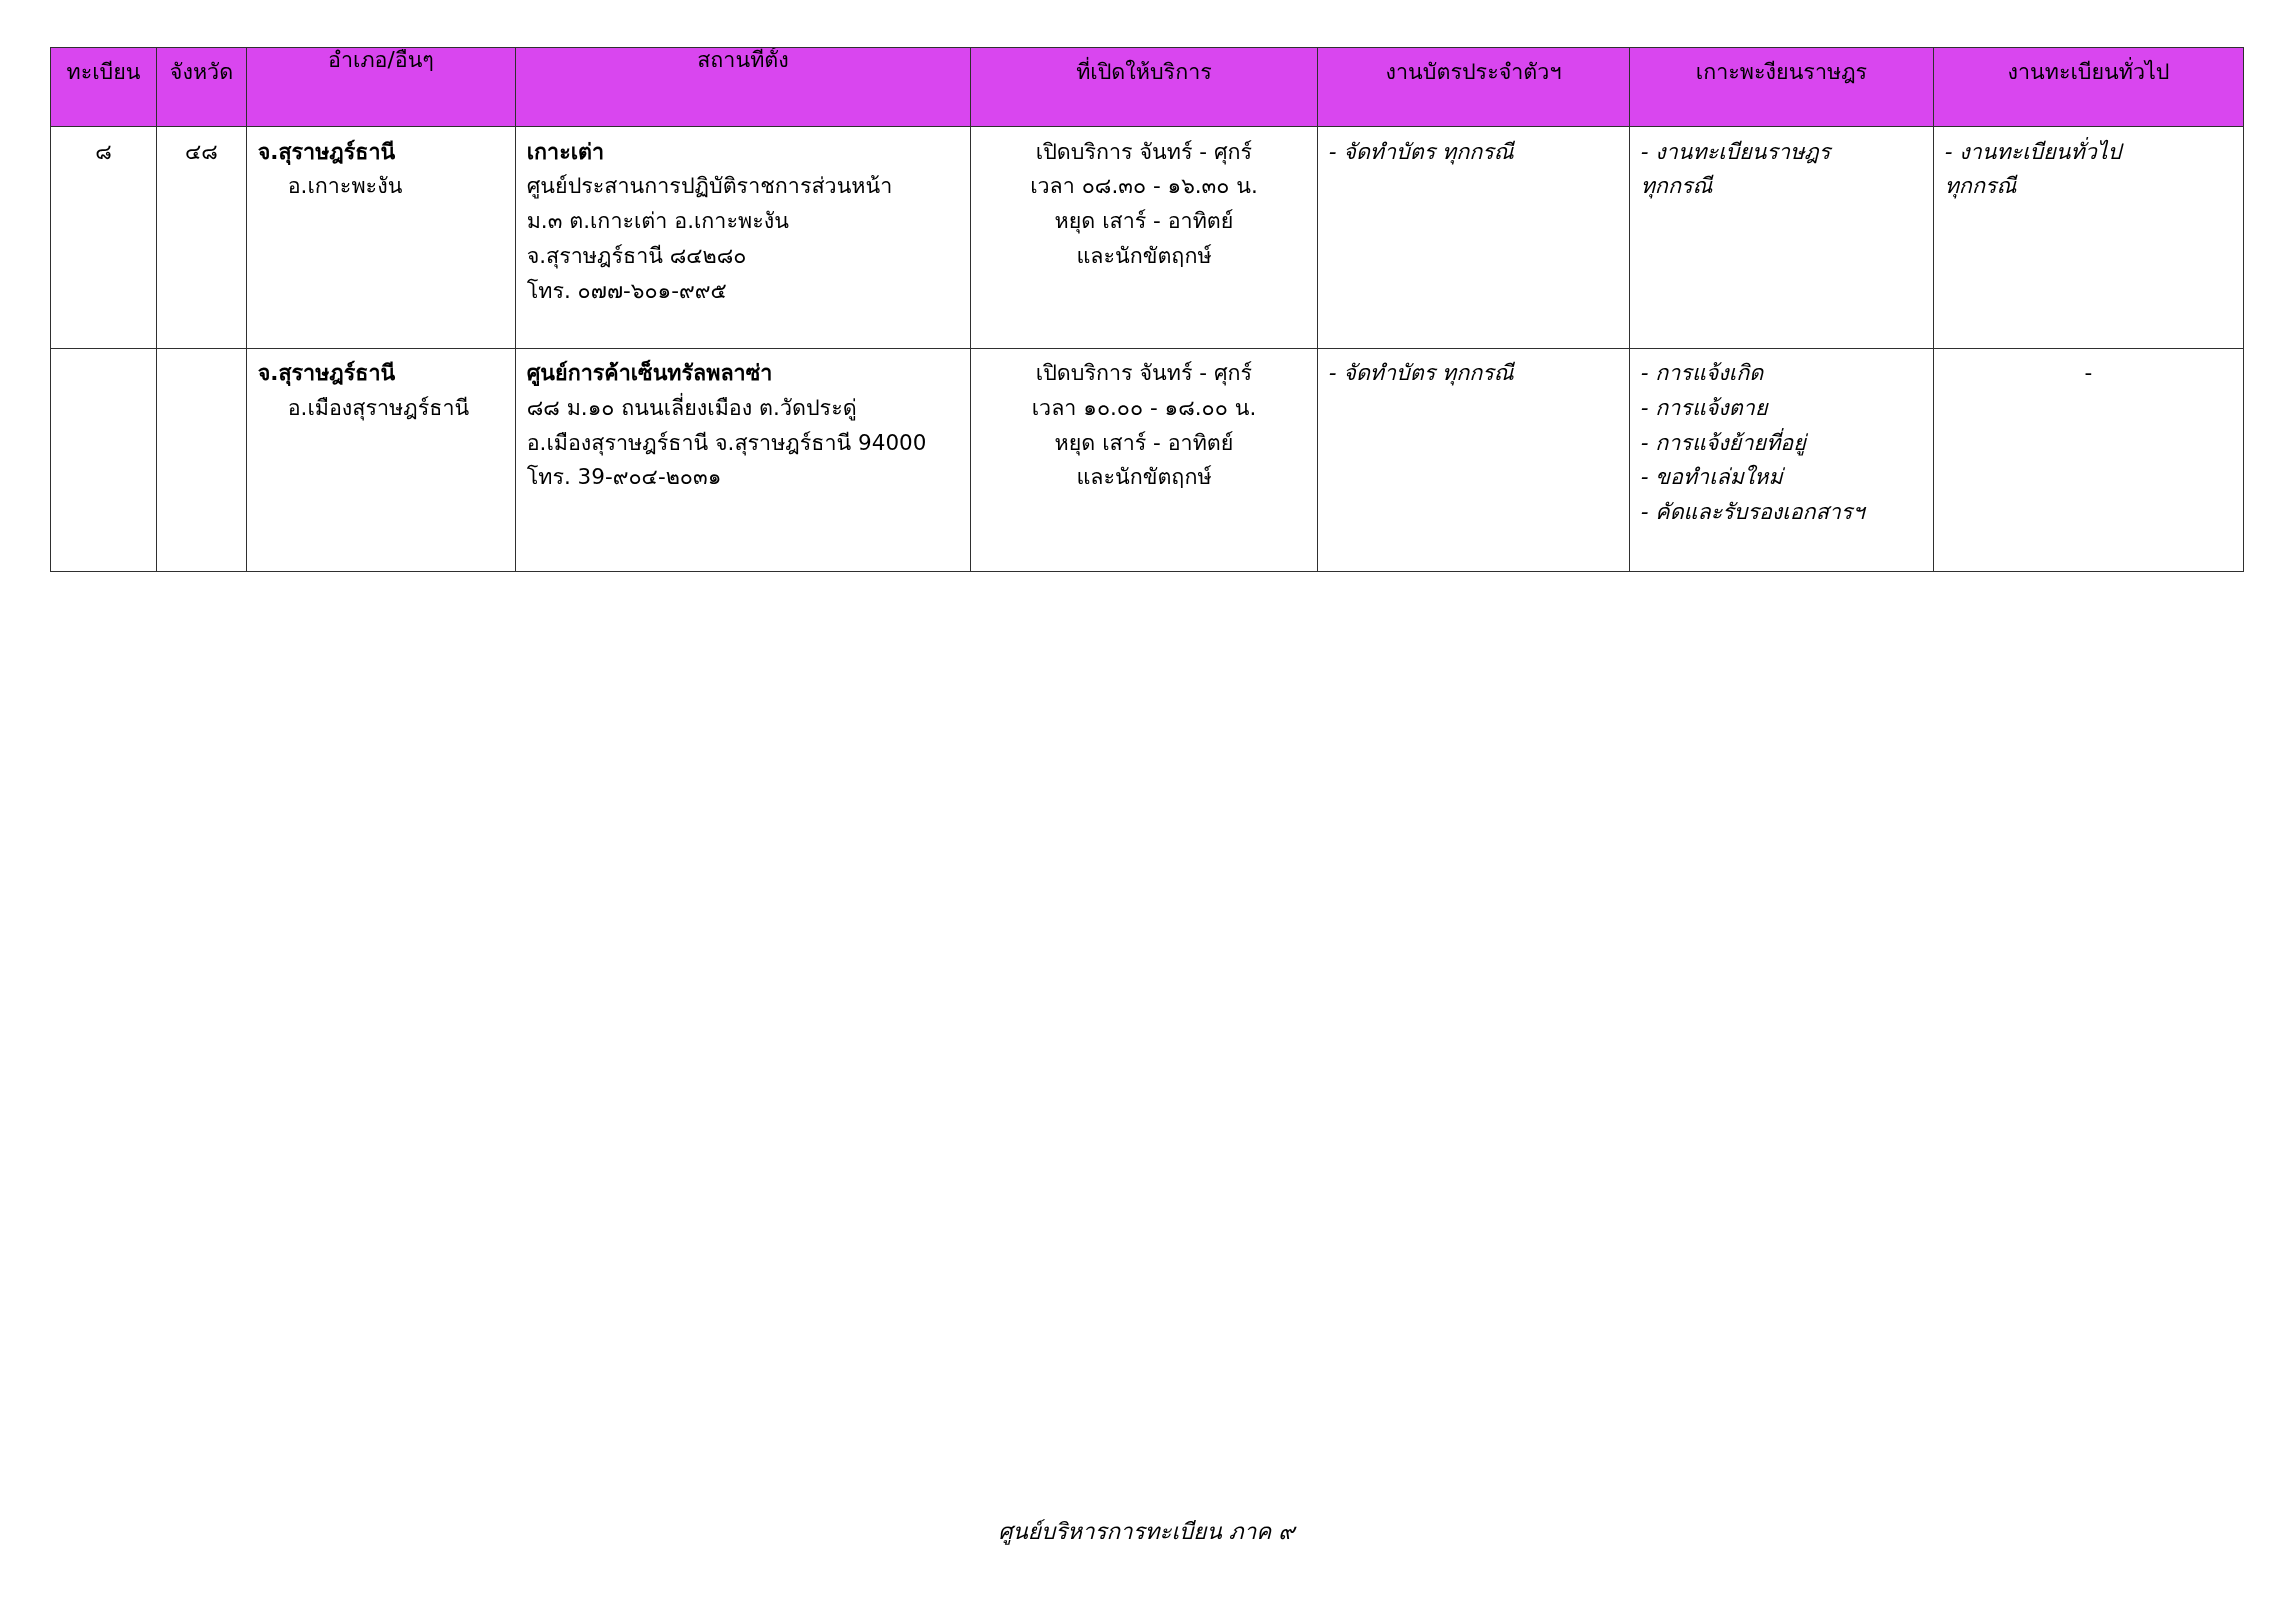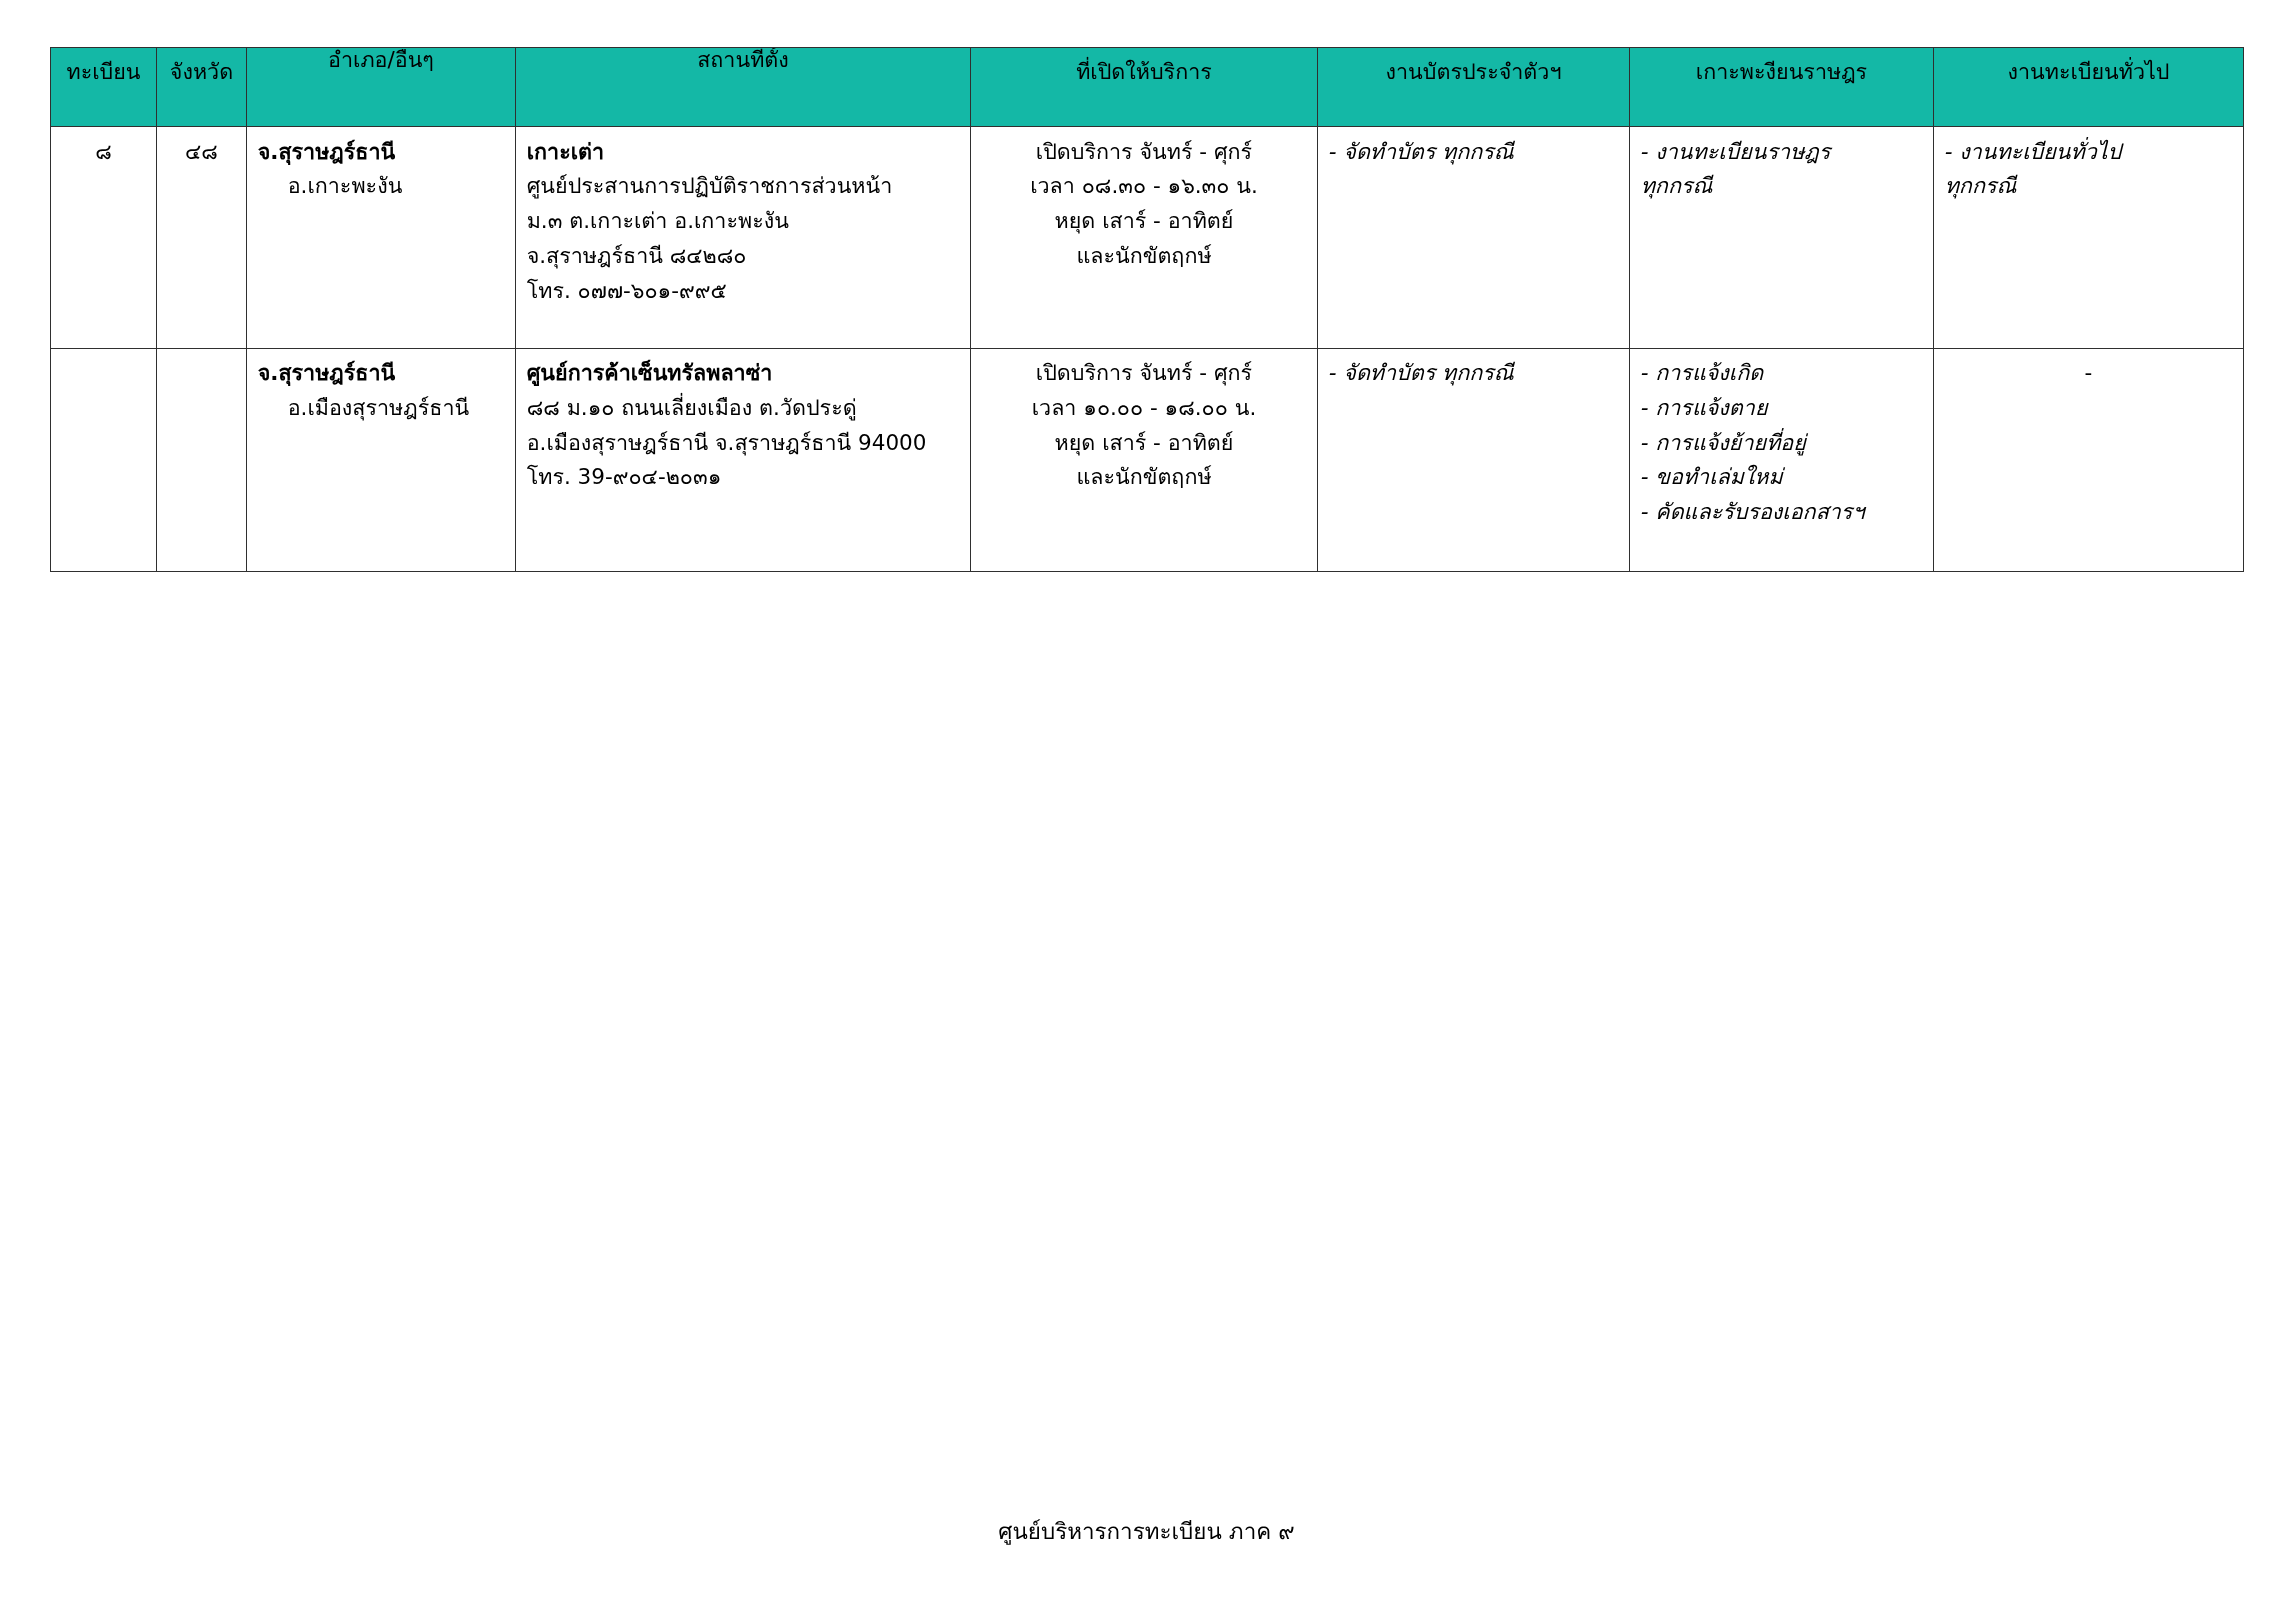--- a/index.html
+++ b/index.html
@@ -30,21 +30,21 @@
   }
   table.reg-table td, table.reg-table th {
     border: 0.9px solid #2f2f2f;
     vertical-align: top;
     padding: 7.2px 10.7px;
     font-size: 21.5px;
     line-height: 1.62;
     font-weight: normal;
   }
   thead th {
-    background: #14b8a6;
+    background: #d946ef;
     text-align: center;
     vertical-align: middle;
     height: 64px;
     padding: 3.6px 5.4px;
     font-weight: normal;
     font-size: 21.5px;
     overflow: hidden;
   }
   
   col.c-reg      { width: 106px; }
@@ -69,21 +69,21 @@
   .row-b td { height: 208px; }
   .footer {
     position: absolute;
     left: 0;
     right: 0;
     bottom: 70px;
     text-align: center;
     font-size: 22.4px;
     line-height: 1.8;
   }
-  .footer .f-line { display: block; }
+  .footer .f-line { display: block; font-style: italic; }
 </style>
 </head>
 <body>
 
 <div class="page">
 
   <table class="reg-table">
     <colgroup>
       <col class="c-reg">
         <col class="c-prov-no">

